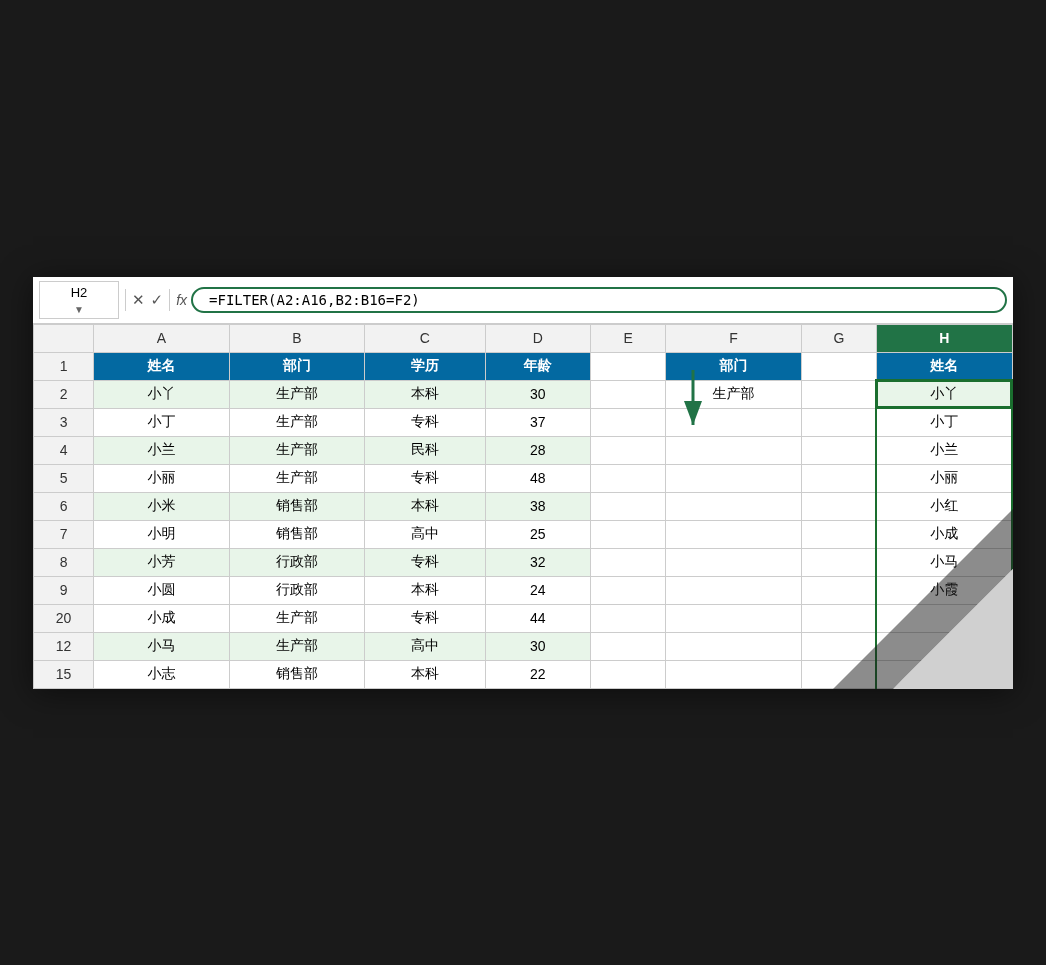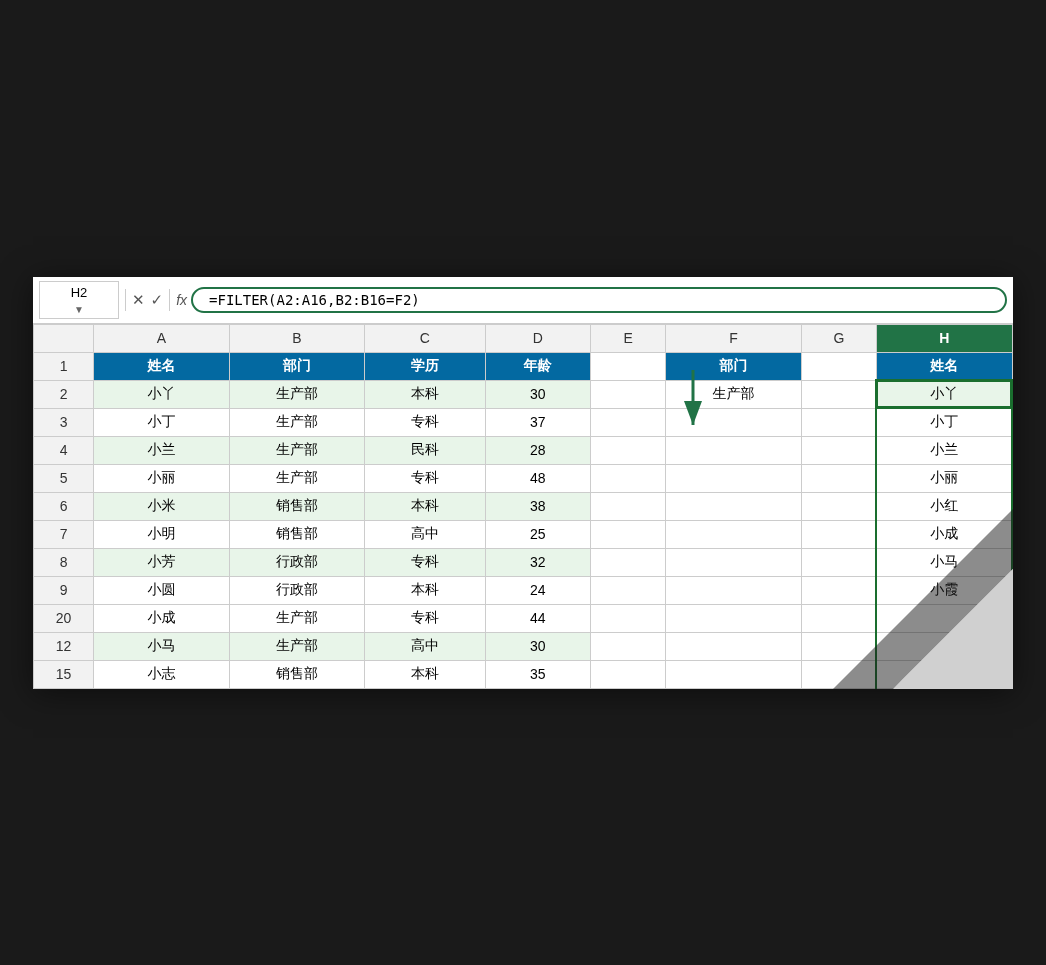--- a/index.html
+++ b/index.html
@@ -325,21 +325,21 @@
             <td class="cell-white col-E"></td>
             <td class="cell-white col-F"></td>
             <td class="cell-white col-G"></td>
             <td class="cell-white col-H" style="border-left: 2px solid rgb(26, 110, 46); border-right: 2px solid rgb(26, 110, 46);"></td>
           </tr>
           <tr>
             <td class="row-num">15</td>
             <td class="cell-white col-A">小志</td>
             <td class="cell-white col-B">销售部</td>
             <td class="cell-white col-C">本科</td>
-            <td class="cell-white col-D">35</td>
+            <td class="cell-white col-D">22</td>
             <td class="cell-white col-E"></td>
             <td class="cell-white col-F"></td>
             <td class="cell-white col-G"></td>
             <td class="cell-white col-H" style="border-left: 2px solid rgb(26, 110, 46); border-right: 2px solid rgb(26, 110, 46);"></td>
           </tr>
         </tbody>
     </table>
 
     <div class="arrow-overlay">
       <svg width="200" height="80" viewBox="0 0 200 80">

